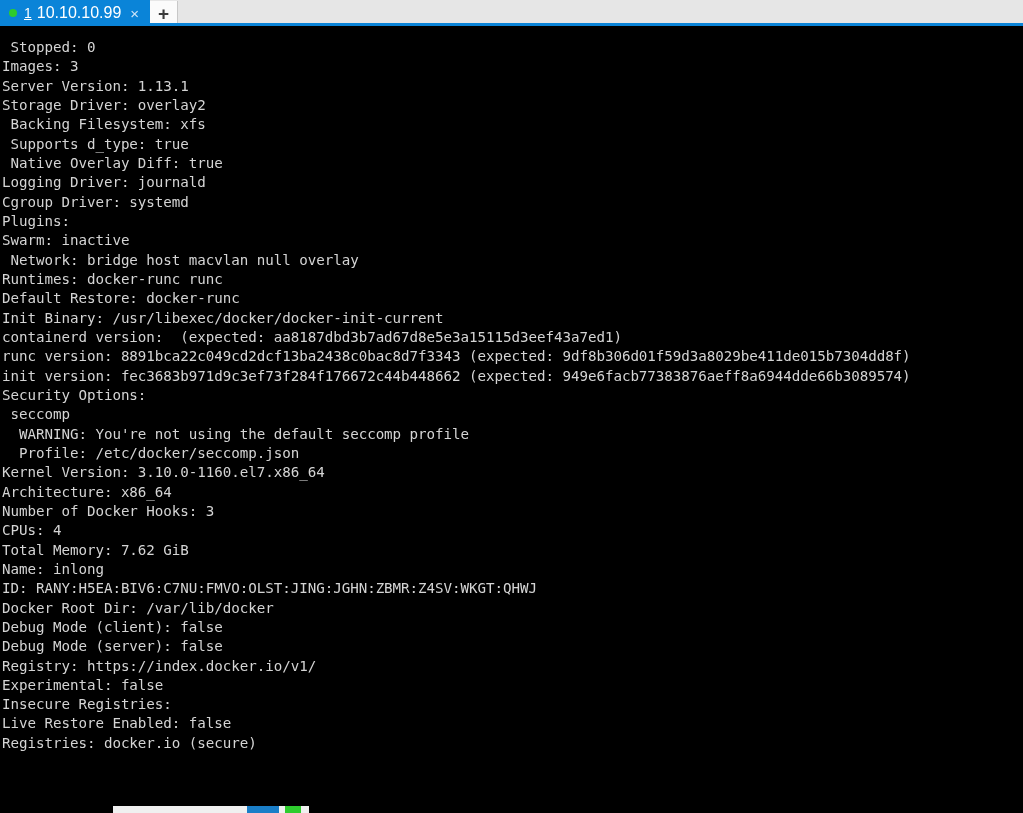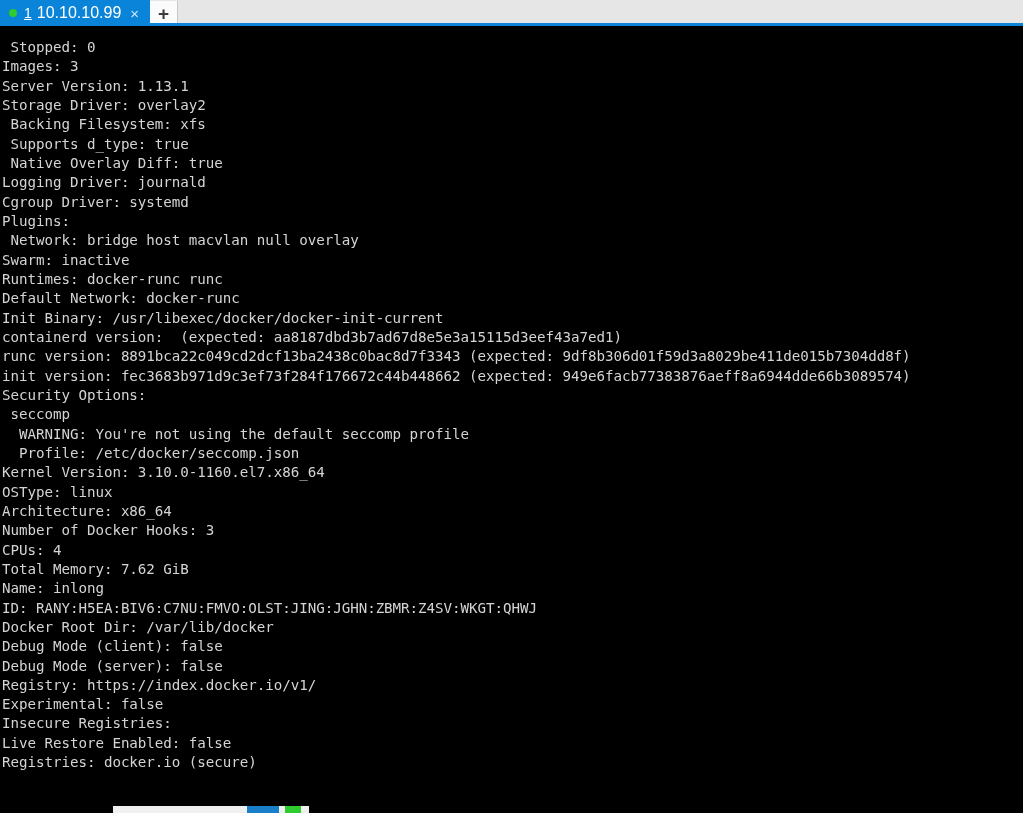--- a/index.html
+++ b/index.html
@@ -175,34 +175,33 @@
       <div class="tline"> Stopped: 0</div>
       <div class="tline">Images: 3</div>
       <div class="tline">Server Version: 1.13.1</div>
       <div class="tline">Storage Driver: overlay2</div>
       <div class="tline"> Backing Filesystem: xfs</div>
       <div class="tline"> Supports d_type: true</div>
       <div class="tline"> Native Overlay Diff: true</div>
       <div class="tline">Logging Driver: journald</div>
       <div class="tline">Cgroup Driver: systemd</div>
       <div class="tline">Plugins:</div>
+      <div class="tline">Swarm: inactive</div>
       <div class="tline"> Network: bridge host macvlan null overlay</div>
-      <div class="tline">Swarm: inactive</div>
       <div class="tline">Runtimes: docker-runc runc</div>
-      <div class="tline">Default Network: docker-runc</div>
+      <div class="tline">Default Restore: docker-runc</div>
       <div class="tline">Init Binary: /usr/libexec/docker/docker-init-current</div>
       <div class="tline">containerd version:  (expected: aa8187dbd3b7ad67d8e5e3a15115d3eef43a7ed1)</div>
       <div class="tline">runc version: 8891bca22c049cd2dcf13ba2438c0bac8d7f3343 (expected: 9df8b306d01f59d3a8029be411de015b7304dd8f)</div>
       <div class="tline">init version: fec3683b971d9c3ef73f284f176672c44b448662 (expected: 949e6facb77383876aeff8a6944dde66b3089574)</div>
       <div class="tline">Security Options:</div>
       <div class="tline"> seccomp</div>
       <div class="tline">  WARNING: You're not using the default seccomp profile</div>
       <div class="tline">  Profile: /etc/docker/seccomp.json</div>
       <div class="tline">Kernel Version: 3.10.0-1160.el7.x86_64</div>
-      <div class="tline">OSType: linux</div>
       <div class="tline">Architecture: x86_64</div>
       <div class="tline">Number of Docker Hooks: 3</div>
       <div class="tline">CPUs: 4</div>
       <div class="tline">Total Memory: 7.62 GiB</div>
       <div class="tline">Name: inlong</div>
       <div class="tline">ID: RANY:H5EA:BIV6:C7NU:FMVO:OLST:JING:JGHN:ZBMR:Z4SV:WKGT:QHWJ</div>
       <div class="tline">Docker Root Dir: /var/lib/docker</div>
       <div class="tline">Debug Mode (client): false</div>
       <div class="tline">Debug Mode (server): false</div>
       <div class="tline">Registry: https://index.docker.io/v1/</div>

